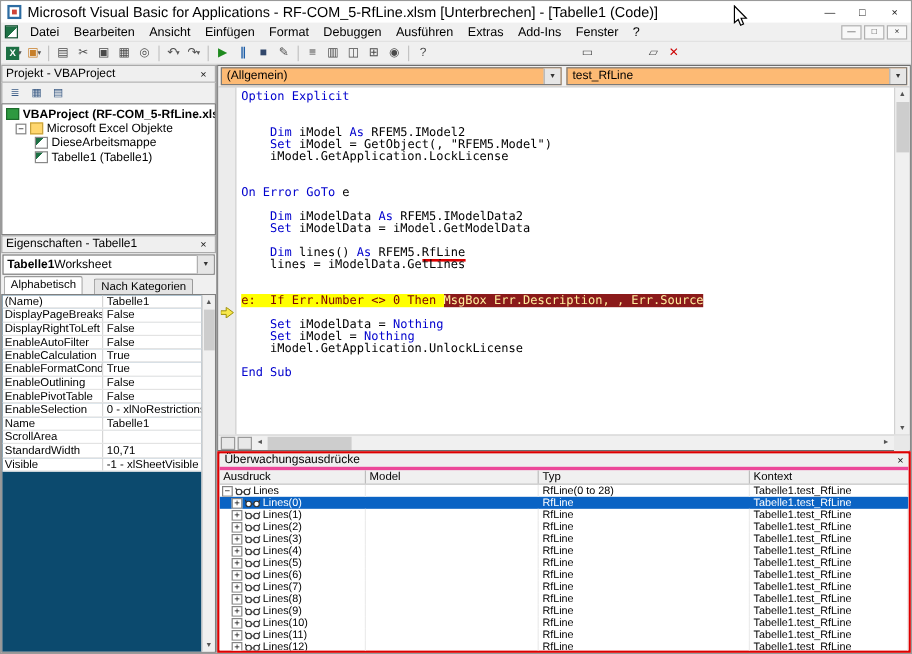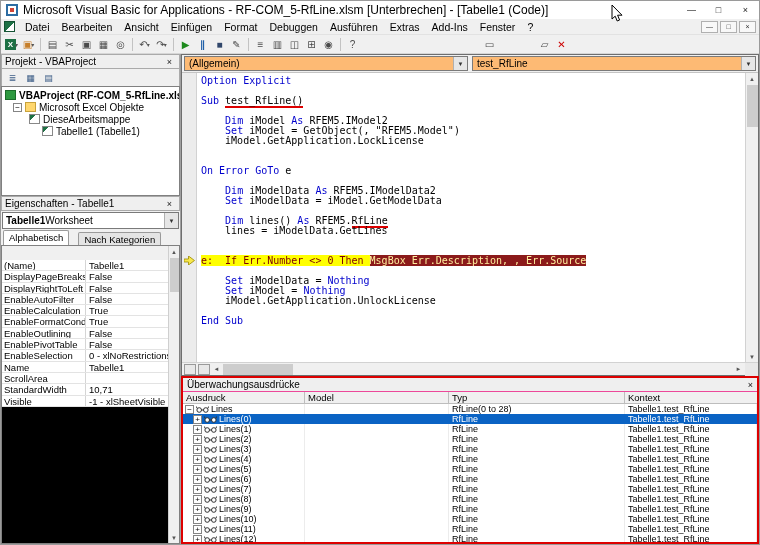--- a/index.html
+++ b/index.html
@@ -57,21 +57,21 @@
   .icon-folder{background:#ffd76e;border:1px solid #c8a23c;}
   .icon-workbook,.icon-sheet{background:linear-gradient(135deg,#1e7145 35%,#fff 35%);border:1px solid #888;}
 
   .props-panel{flex:1;display:flex;flex-direction:column;min-height:0;justify-content:space-between;}
   .props-combo{height:17px;flex:0 0 17px;margin:1px;border:1px solid #7a7a7a;background:#fff;display:flex;align-items:center;font-size:10px;padding-left:3px;white-space:nowrap;}
   .combo-arrow{margin-left:auto;width:14px;align-self:stretch;background:#e6e6e6;border-left:1px solid #b0b0b0;display:flex;align-items:center;justify-content:center;font-size:6px;color:#333;flex:0 0 14px;}
   .props-tabs{height:15px;flex:0 0 15px;display:flex;align-items:flex-end;padding-left:2px;gap:9px;}
   .ptab{font-size:9.5px;padding:1px 5px 0 5px;border:1px solid #9a9a9a;border-bottom:none;background:#e4e4e4;border-radius:2px 2px 0 0;height:13px;}
   .ptab.active{background:#fff;height:15px;}
   .props-body{flex:1;min-height:0;display:flex;border:1px solid #808080;background:#f0f0f0;}
-  .props-grid{flex:1;overflow:hidden;background:#000000;margin-top:14px;}
+  .props-grid{flex:1;overflow:hidden;background:#0c4a6e;}
   .prow{height:11.3px;display:flex;font-size:9.5px;background:#fff;border-bottom:1px solid #e3e3e3;}
   .pname{width:84px;flex:0 0 84px;border-right:1px solid #d5d5d5;padding-left:2px;overflow:hidden;white-space:nowrap;}
   .pval{flex:1;padding-left:3px;overflow:hidden;white-space:nowrap;}
   .props-scroll{width:11px;flex:0 0 11px;background:#f0f0f0;border-left:1px solid #cfcfcf;display:flex;flex-direction:column;align-items:center;}
   .sarrow{height:11px;width:11px;font-size:6px;display:flex;align-items:center;justify-content:center;color:#555;flex:0 0 11px;}
   .sthumb{width:9px;height:34px;background:#cdcdcd;margin-top:1px;}
   .sspacer{flex:1;}
 
   
   .right{flex:1;display:flex;flex-direction:column;min-width:0;}
@@ -91,21 +91,21 @@
   .vthumb{width:11px;height:42px;background:#cdcdcd;margin-top:1px;}
   .hscroll-row{height:13px;flex:0 0 13px;display:flex;background:#f0f0f0;border-top:1px solid #d2d2d2;align-items:center;}
   .split-box{width:12px;height:11px;border:1px solid #9a9a9a;background:#e8e8e8;margin-left:2px;flex:0 0 12px;}
   .hsarrow{width:13px;height:13px;font-size:6px;display:flex;align-items:center;justify-content:center;color:#555;flex:0 0 13px;}
   .htrack{flex:1;height:13px;position:relative;}
   .hthumb{position:absolute;left:0;top:1px;width:70px;height:11px;background:#cdcdcd;}
   .hcorner{width:13px;height:13px;background:#e8e8e8;flex:0 0 13px;}
 
   
   .watch-panel{flex:1;min-height:0;display:flex;flex-direction:column;border:2px solid var(--annotation);background:#f0f0f0;}
-  .watch-title{height:14px;flex:0 0 14px;display:flex;align-items:center;padding:0 4px;font-size:10px;background:#efefef;border-bottom:1px solid #ec4899;gap:36px;}
+  .watch-title{height:14px;flex:0 0 14px;display:flex;align-items:center;padding:0 4px;font-size:10px;background:#efefef;border-bottom:3px solid #ec4899;gap:36px;}
   .watch-close{margin-left:auto;font-size:9px;color:#111;}
   .watch-header{height:12px;flex:0 0 12px;display:flex;background:#f0f0f0;font-size:9.5px;border-bottom:1px solid #bdbdbd;}
   .wcol{padding-left:3px;border-right:1px solid #bdbdbd;overflow:hidden;white-space:nowrap;}
   .wc0{width:122px;flex:0 0 122px;}
   .wc1{width:144px;flex:0 0 144px;}
   .wc2{width:176px;flex:0 0 176px;}
   .wc3{flex:1;border-right:none;}
   .watch-rows{flex:1;background:#fff;overflow:hidden;}
   .wrow{height:10px;display:flex;align-items:center;font-size:9px;white-space:nowrap;}
   .wrow.selected{background:var(--sel-bg);color:#fff;}
@@ -257,21 +257,21 @@
             </div>
             <div class="tree-row" style="padding-left: 11px;">
               <span class="expander">−</span>
               <span class="tree-icon icon-folder"></span>
               <span class="tree-label">Microsoft Excel Objekte</span>
             </div>
             <div class="tree-row" style="padding-left: 27px;">
               <span class="tree-icon icon-workbook"></span>
               <span class="tree-label">DieseArbeitsmappe</span>
             </div>
-            <div class="tree-row" style="padding-left: 40px; align-items: center;">
+            <div class="tree-row" style="padding-left: 27px; align-items: center;">
               <span class="tree-icon icon-sheet"></span>
               <span class="tree-label">Tabelle1 (Tabelle1)</span>
             </div>
           </div>
       </div>
 
       <div class="props-panel">
         <div class="panel-title">
           <span>Eigenschaften - Tabelle1</span>
           <span class="panel-close">×</span>
@@ -364,21 +364,20 @@
         </div>
         <div class="code-body">
           <div class="gutter">
             <svg class="exec-arrow" width="11" height="9" viewBox="0 0 11 9" style="top: 183px;">
                 <path d="M0 3 h4.5 v-3 l6 4.5 l-6 4.5 v-3 h-4.5 z" fill="#f8e84c" stroke="#9a8b00" stroke-width="0.8"></path>
               </svg>
           </div>
           <div class="code-lines">
               <div class="code-line"><span class="kw">Option Explicit</span></div>
               <div class="code-line"></div>
-              <div class="code-line"><span class="kw">Sub </span><span class="u">test_RfLine()</span></div>
               <div class="code-line"></div>
               <div class="code-line"><span>    </span><span class="kw">Dim </span><span>iModel </span><span class="kw">As </span><span>RFEM5.IModel2</span></div>
               <div class="code-line"><span>    </span><span class="kw">Set </span><span>iModel = GetObject(, "RFEM5.Model")</span></div>
               <div class="code-line"><span>    iModel.GetApplication.LockLicense</span></div>
               <div class="code-line"></div>
               <div class="code-line"></div>
               <div class="code-line"><span class="kw">On Error GoTo </span><span>e</span></div>
               <div class="code-line"></div>
               <div class="code-line"><span>    </span><span class="kw">Dim </span><span>iModelData </span><span class="kw">As </span><span>RFEM5.IModelData2</span></div>
               <div class="code-line"><span>    </span><span class="kw">Set </span><span>iModelData = iModel.GetModelData</span></div>

